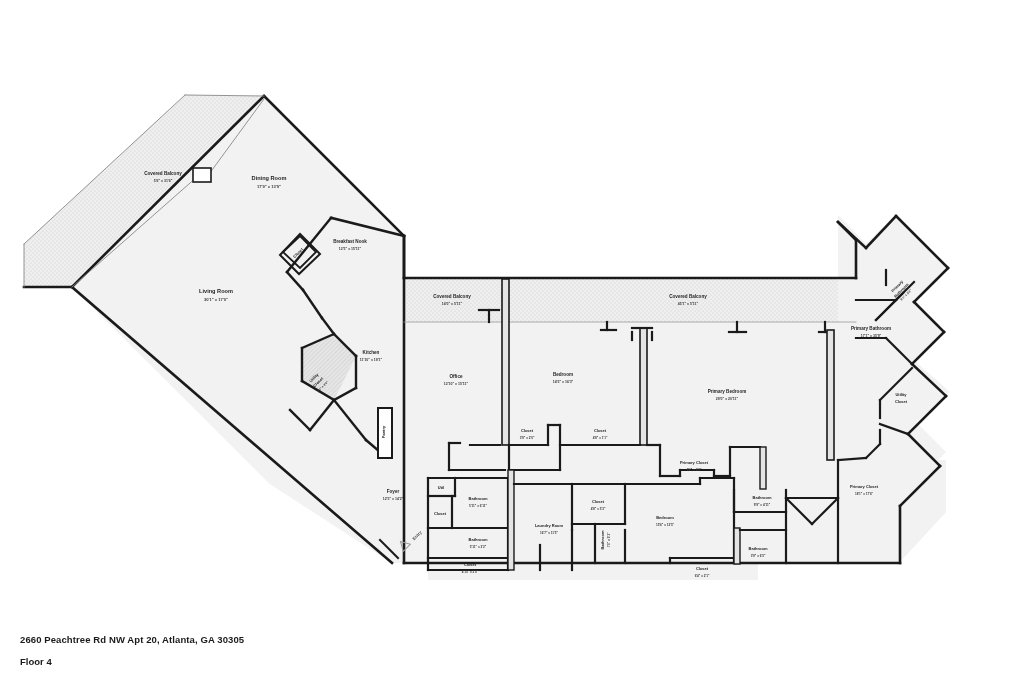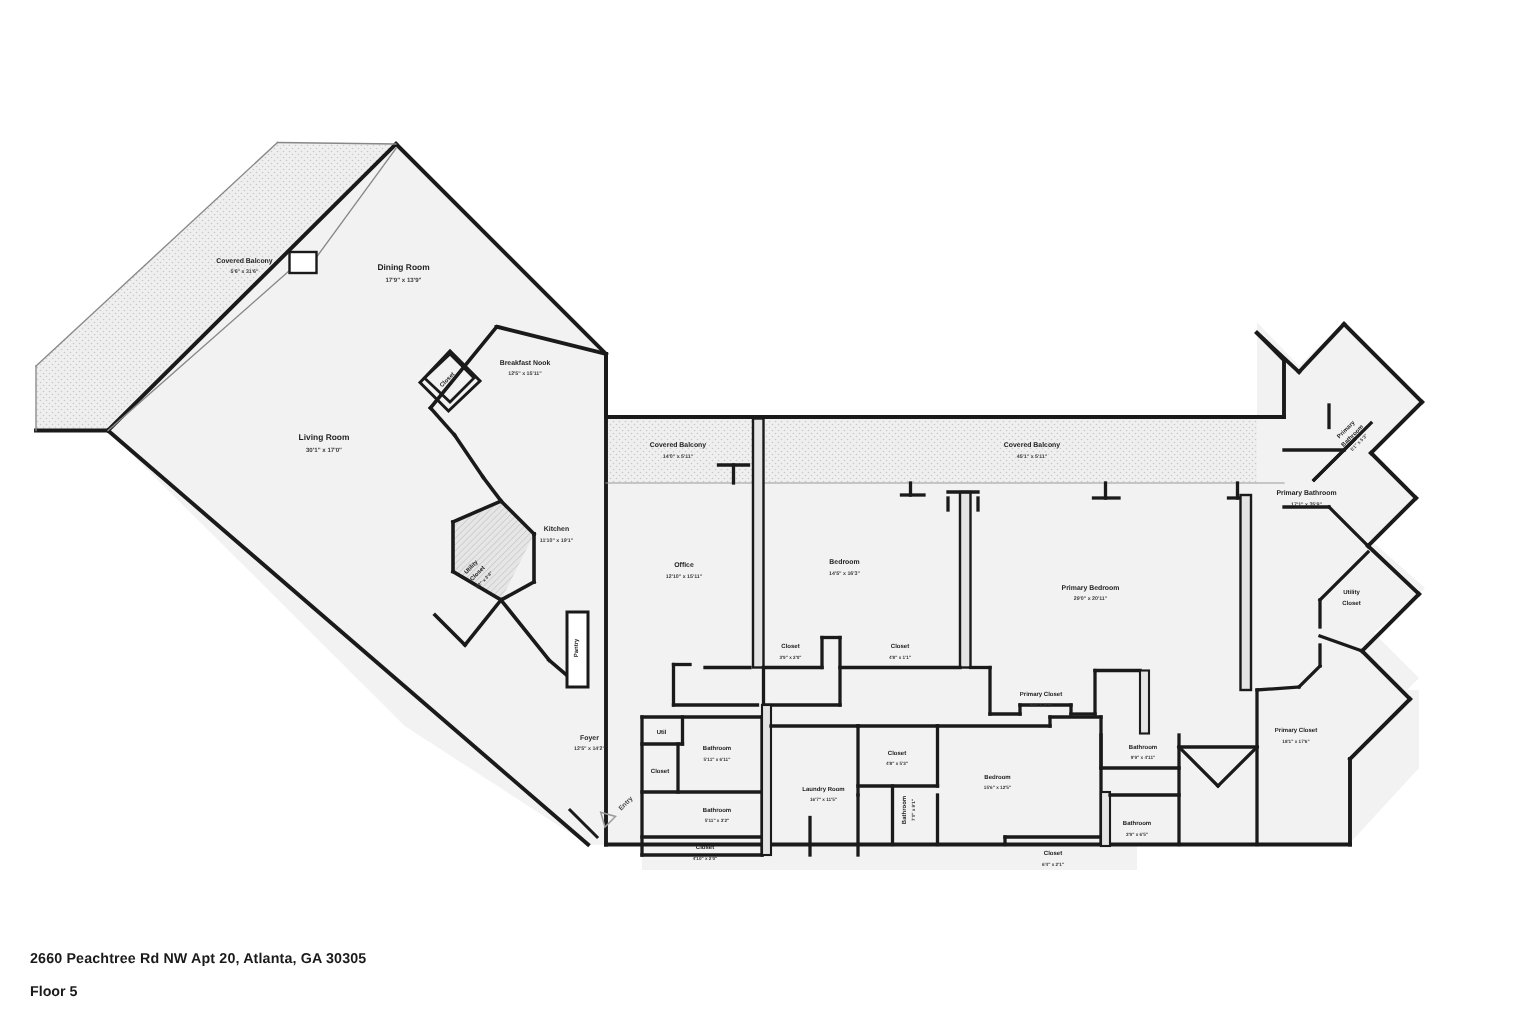--- a/index.html
+++ b/index.html
@@ -478,16 +478,16 @@
       <g transform="translate(404,545) rotate(-45)">
         <polygon points="0,-5 5,4 -5,4" fill="none" stroke="#9a9a9a" stroke-width="1"></polygon>
         <text class="entry-label" x="16" y="4">Entry</text>
       </g>
     </g>
 
   </svg>
 
   <div class="footer">
     <div class="addr">2660 Peachtree Rd NW Apt 20, Atlanta, GA 30305</div>
-    <div class="floorlabel">Floor 5</div>
+    <div class="floorlabel">Floor 4</div>
   </div>
 
 </div>
 
 </body></html>

